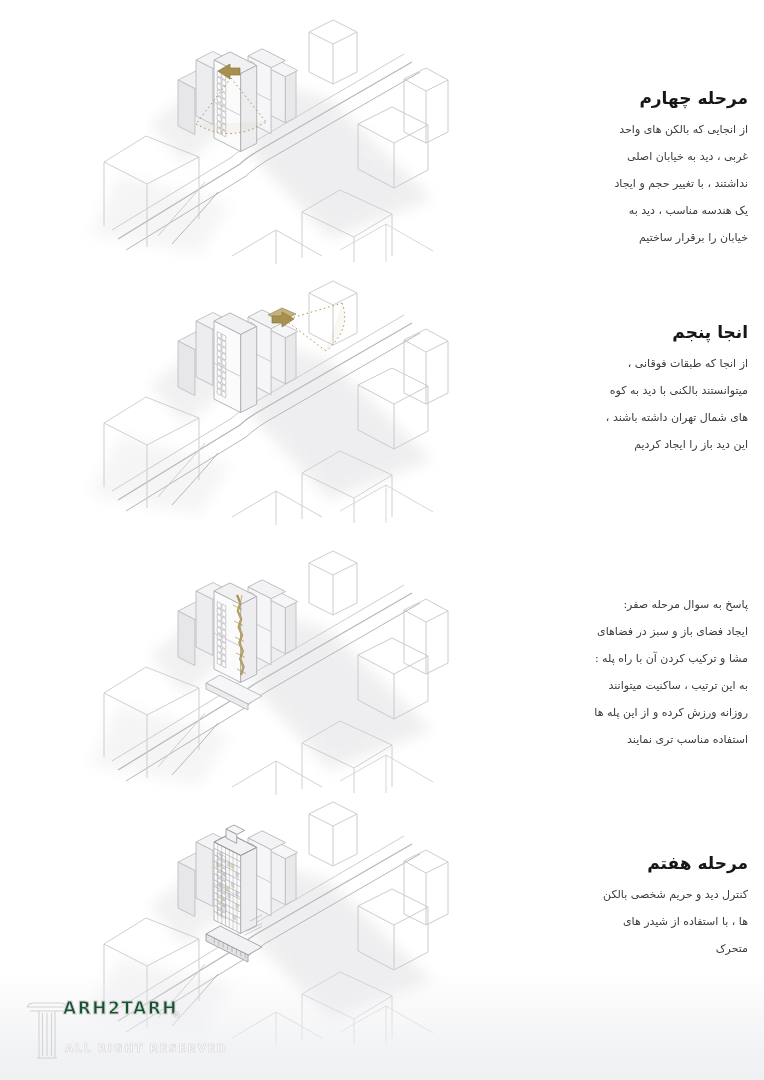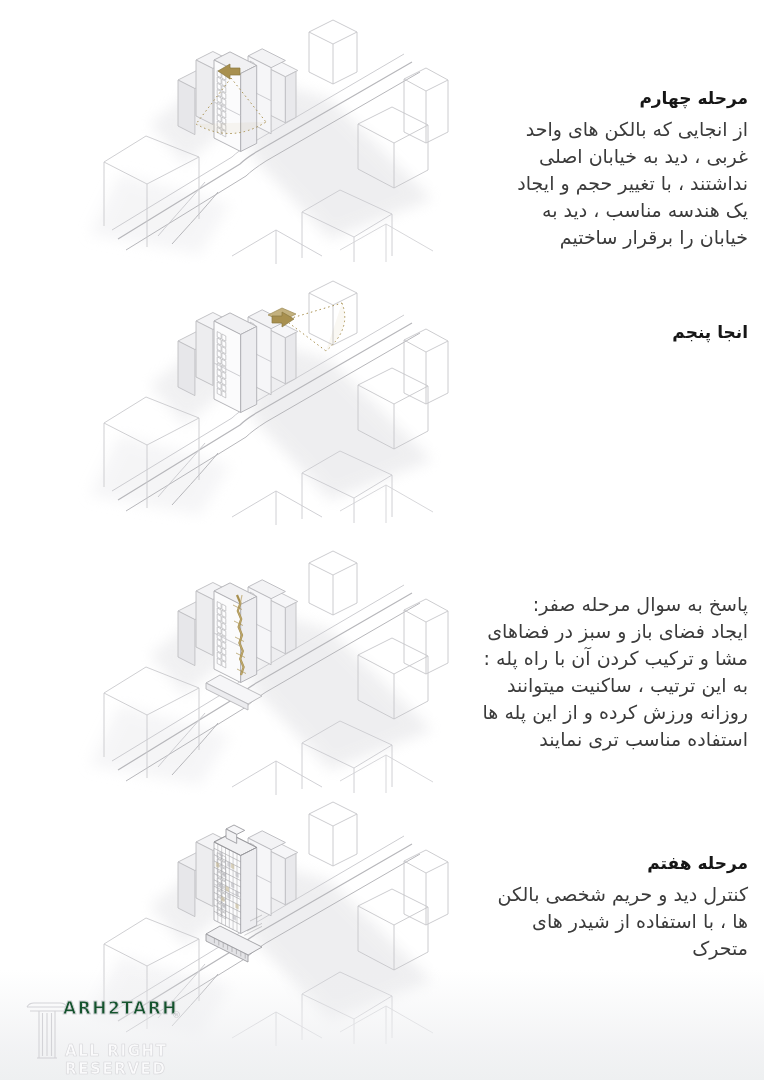--- a/index.html
+++ b/index.html
@@ -20,40 +20,40 @@
   .caption{
     position:absolute;right:16px;width:305px;
     direction:rtl;text-align:right;
   }
   .caption h2{
     margin:0 0 6px 0;
     font-size:17px;line-height:24px;font-weight:bold;color:#161616;
   }
   .caption p{
     margin:0;
-    font-size:19px;line-height:27px;color:#3b3b3b;
+    font-size:11px;line-height:27px;color:#3b3b3b;
     white-space:pre-line;
   }
   
   .logo{position:absolute;left:26px;top:998px;width:220px;height:70px;}
   .logo .mark{position:absolute;left:0;top:2px;}
   .logo .word{
     position:absolute;left:37px;top:0;
     font-size:17px;font-weight:bold;letter-spacing:1.5px;
     color:#14532d;-webkit-text-stroke:0.9px #d5d5d9;
     text-shadow:0 0 1px #dcdcdf;
     font-family:"DejaVu Sans",sans-serif;
   }
   .logo .reg{
     position:absolute;left:146px;top:12px;
     font-size:9px;color:#cfcfd3;font-weight:bold;
   }
   .logo .tagline{
     position:absolute;left:39px;top:44px;
-    font-size:15px;font-weight:bold;letter-spacing:1.6px;
+    font-size:11px;font-weight:bold;letter-spacing:1.6px;
     color:#fafafb;-webkit-text-stroke:0.6px #d8d8db;
     text-shadow:0 0 1px #dedee1;
   }
 </style>
 </head>
 <body>
 
 <div class="page">
 
   <section class="stage-row" style="top:4px;height:260px;">
@@ -208,20 +208,24 @@
           <polygon points="221.9,125.7 225.8,127.7 225.8,132.9 221.9,130.9" fill="#fdfdfe" stroke="#a9a9ad" stroke-width="0.6"></polygon>
           <path d="M214,98 l26.7,13.5" fill="none" stroke="#c2c2c6" stroke-width="0.8"></path>
           <polygon points="268.0,50.0 282.0,56.0 296.0,49.0 282.0,43.0" fill="#c3b17e" stroke="#9c8a55" stroke-width="0.7"></polygon>
           <polygon points="294.0,54.0 282.0,47.0 282.0,51.0 272.0,51.0 272.0,58.0 282.0,58.0 282.0,62.0" fill="#a8904f" stroke="#8a7840" stroke-width="0.7"></polygon>
           <path d="M285,55 L342,38 M285,55 L326,86" fill="none" stroke="#a8904f" stroke-width="1" stroke-dasharray="1.5 3"></path>
           <path d="M342,38 Q352,64 326,86" fill="#b49a5a" fill-opacity="0.07" stroke="#a8904f" stroke-width="1" stroke-dasharray="1.5 3"></path>
         </svg>
       </div>
     <div class="caption" style="top:60px;">
       <h2>انجا پنجم</h2>
+      <p>از انجا که طبقات فوقانی ،
+میتوانستند بالکنی با دید به کوه
+های شمال تهران داشته باشند ،
+این دید باز را ایجاد کردیم</p>
     </div>
   </section>
 
   <section class="stage-row" style="top:528px;height:264px;">
     <div class="scene" style="top:7px;">
         <svg viewBox="0 0 470 260" xmlns="http://www.w3.org/2000/svg">
           <defs>
             <filter id="b2" x="-40%" y="-40%" width="180%" height="180%">
               <feGaussianBlur stdDeviation="7"></feGaussianBlur>
             </filter>

